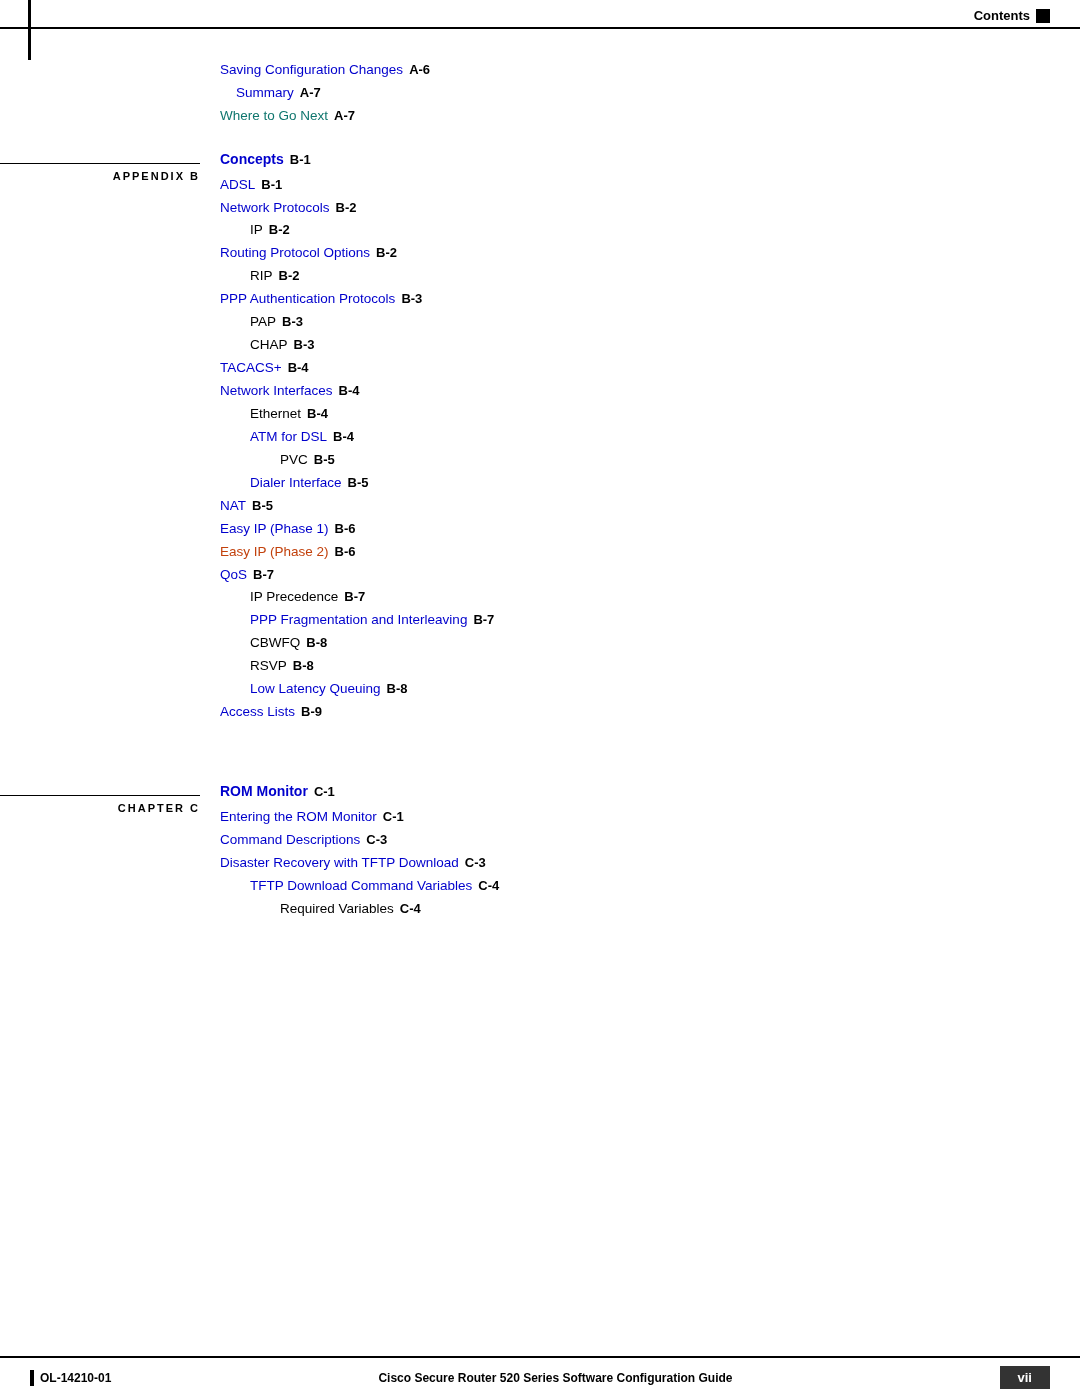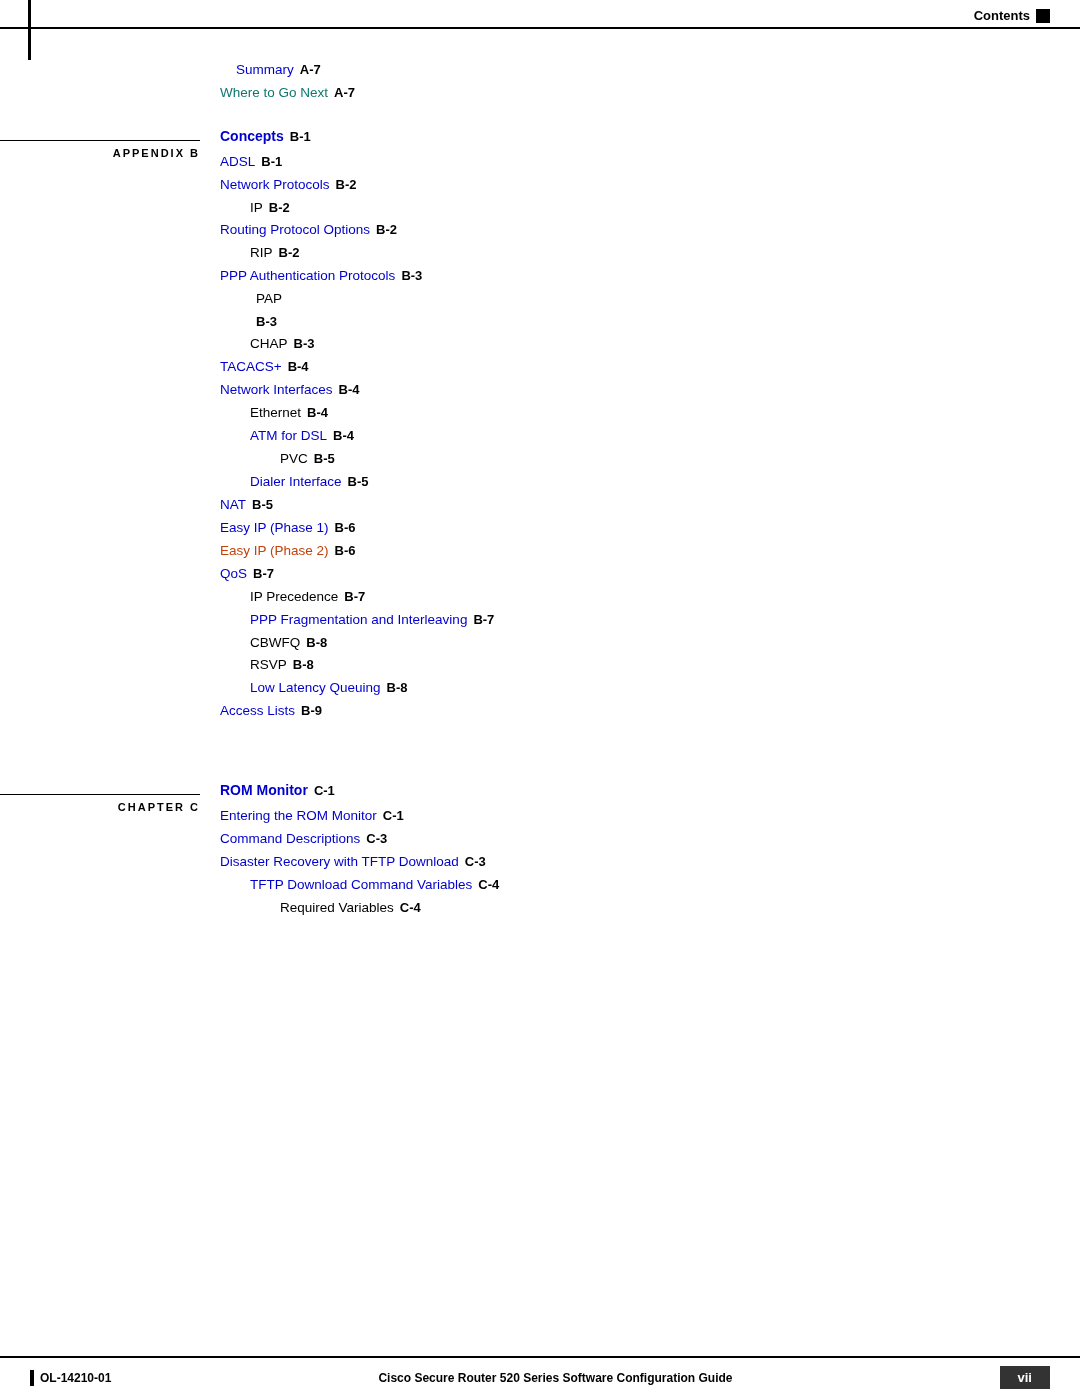--- a/index.html
+++ b/index.html
@@ -189,20 +189,24 @@
     <span>Contents</span>
     <span class="square-icon"></span>
   </div>
 </div>
 
 <div class="page-content">
 
   <div class="toc-row">
     <div class="sidebar-label"></div>
     <div class="toc-entries" id="pre-appendix-entries">
+        <div class="toc-entry" style="padding-left: 0px;">
+          <a href="#" style="color:#0000cc;text-decoration:none;">Saving Configuration Changes</a>
+          <span class="page-num">A-6</span>
+        </div>
         <div class="toc-entry" style="padding-left: 0px;">
           <a href="#" style="color:#0000cc;text-decoration:none;margin-left:16px;">Summary</a>
           <span class="page-num">A-7</span>
         </div>
         <div class="toc-entry" style="padding-left: 0px;">
           <a href="#" style="color:#0f766e;text-decoration:none;">Where to Go Next</a>
           <span class="page-num">A-7</span>
         </div>
       </div>
   </div>
@@ -240,21 +244,21 @@
             <span class="page-num">B-2</span>
           </div>
           <div class="toc-entry" style="padding-left: 30px;">
             <span style="color:#000;">RIP</span>
             <span class="page-num">B-2</span>
           </div>
           <div class="toc-entry" style="padding-left: 0px;">
             <a href="#" style="color:#0000cc;text-decoration:none;">PPP Authentication Protocols</a>
             <span class="page-num">B-3</span>
           </div>
-          <div class="toc-entry" style="padding-left: 30px; flex-direction: column;">
+          <div class="toc-entry" style="padding-left: 30px;">
             <span style="color:#000;">PAP</span>
             <span class="page-num">B-3</span>
           </div>
           <div class="toc-entry" style="padding-left: 30px;">
             <span style="color:#000;">CHAP</span>
             <span class="page-num">B-3</span>
           </div>
           <div class="toc-entry" style="padding-left: 0px;">
             <a href="#" style="color:#0000cc;text-decoration:none;">TACACS+</a>
             <span class="page-num">B-4</span>

